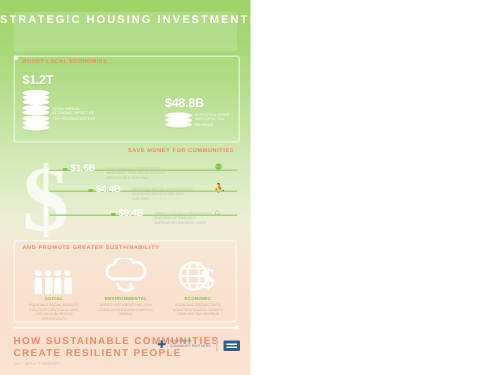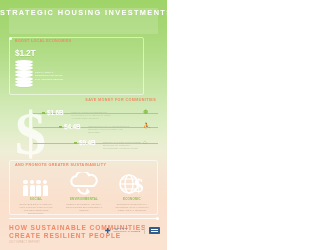--- a/index.html
+++ b/index.html
@@ -48,21 +48,21 @@
     font-weight: bold;
     line-height: 9px;
     white-space: nowrap;
   }
 
   
   .panel1 {
     position: absolute;
     left: 9px;
     top: 37px;
-    width: 135px;
+    width: 151px;
     height: 58px;
     border: 1px solid rgba(255,255,255,0.55);
     border-radius: 2px;
     box-sizing: border-box;
   }
   .p1-dot {
     position: absolute;
     left: -1.5px;
     top: -1.5px;
     width: 3px;
@@ -350,20 +350,29 @@
         <div class="coin" style="top:10.2px;"></div>
         <div class="coin" style="top:13.6px;"></div>
         <div class="coin" style="top:17px;"></div>
         <div class="coin" style="top:20.4px;"></div>
         <div class="coin" style="top:23.8px;"></div>
       </div>
       <div class="stat-desc" style="left:20px; top:22px;">TOTAL ANNUAL ECONOMIC IMPACT OF THE HOUSING SECTOR</div>
     </div>
 
 
+    <div class="stat-col" style="left:100px; top:26px;">
+      <div class="stat-amt">$48.8B</div>
+      <div class="coinstack" style="height:16px; width:18px;">
+        <div class="coin" style="top:0px;"></div>
+        <div class="coin" style="top:3.4px;"></div>
+        <div class="coin" style="top:6.8px;"></div>
+      </div>
+      <div class="stat-desc" style="left:20px; top:11px; width:26px;">IN FEDERAL STATE AND LOCAL TAX REVENUE</div>
+    </div>
   </div>
 
   <div class="panel2">
     <div class="dollar-watermark">$</div>
     <div class="p2-head">SAVE MONEY FOR COMMUNITIES</div>
 
     <div class="save-row" style="left:24px; top:12px; width:125px;">
       <div class="row-line" style="left:0; width:125px;"></div>
       <div class="row-bullet" style="left:9px;"></div>
       <div class="row-amt" style="left:14px; top:-1px;">$1.6B</div>

